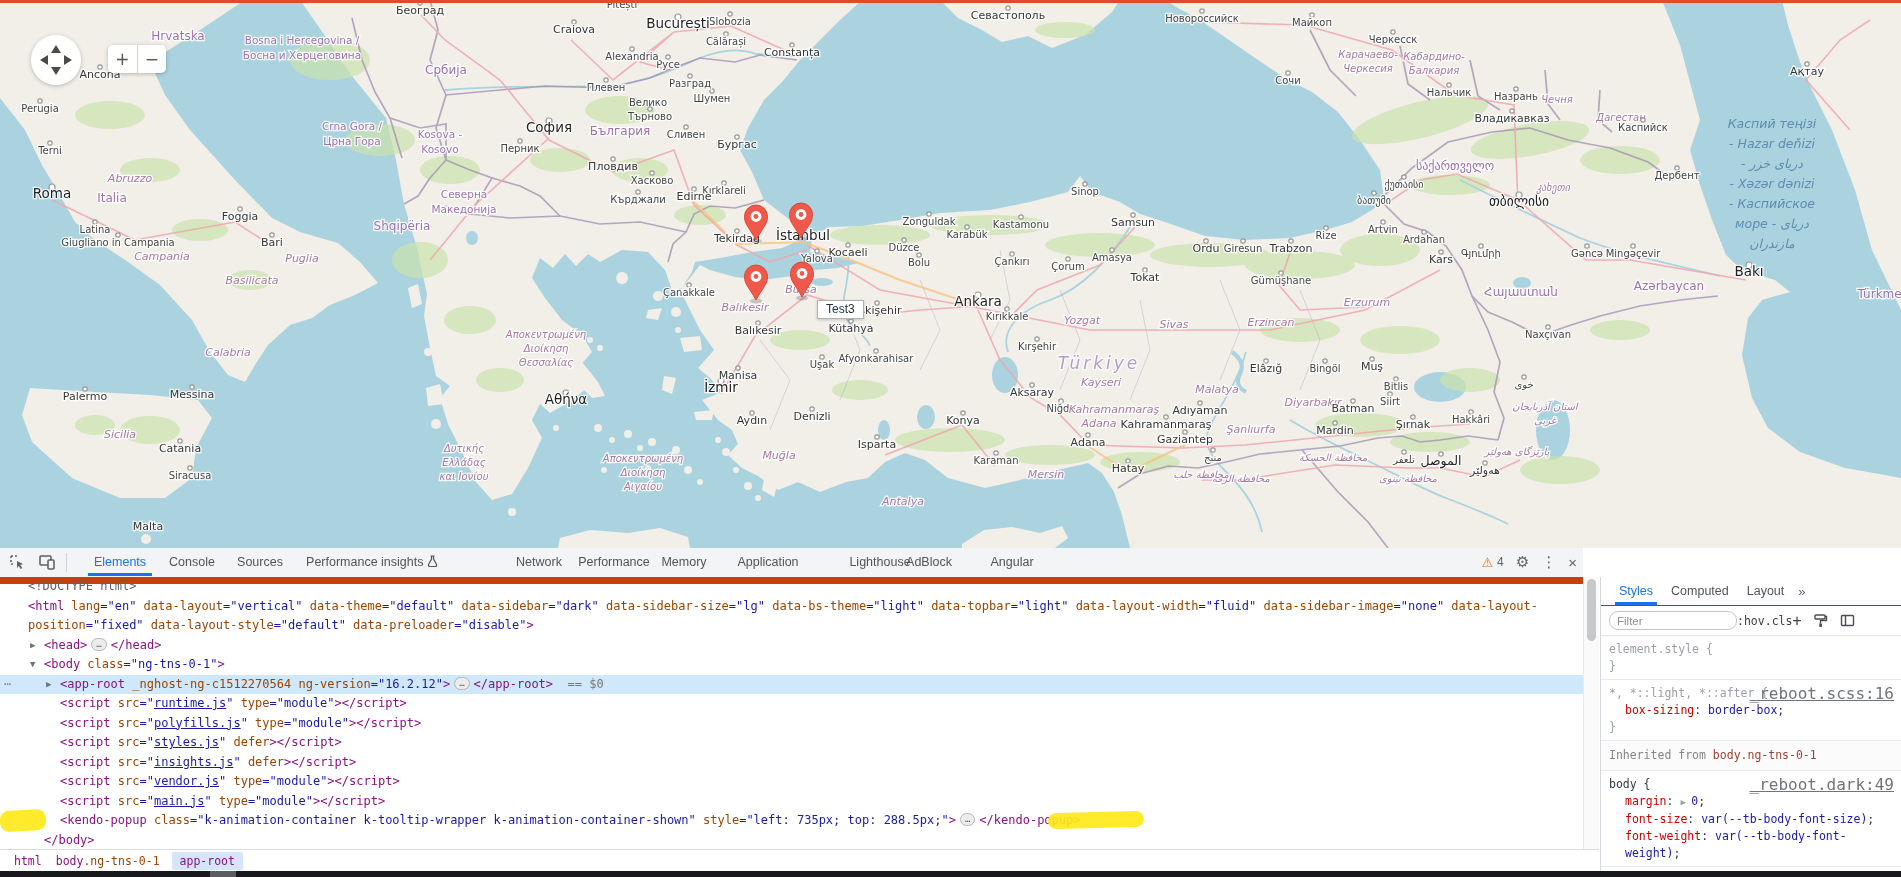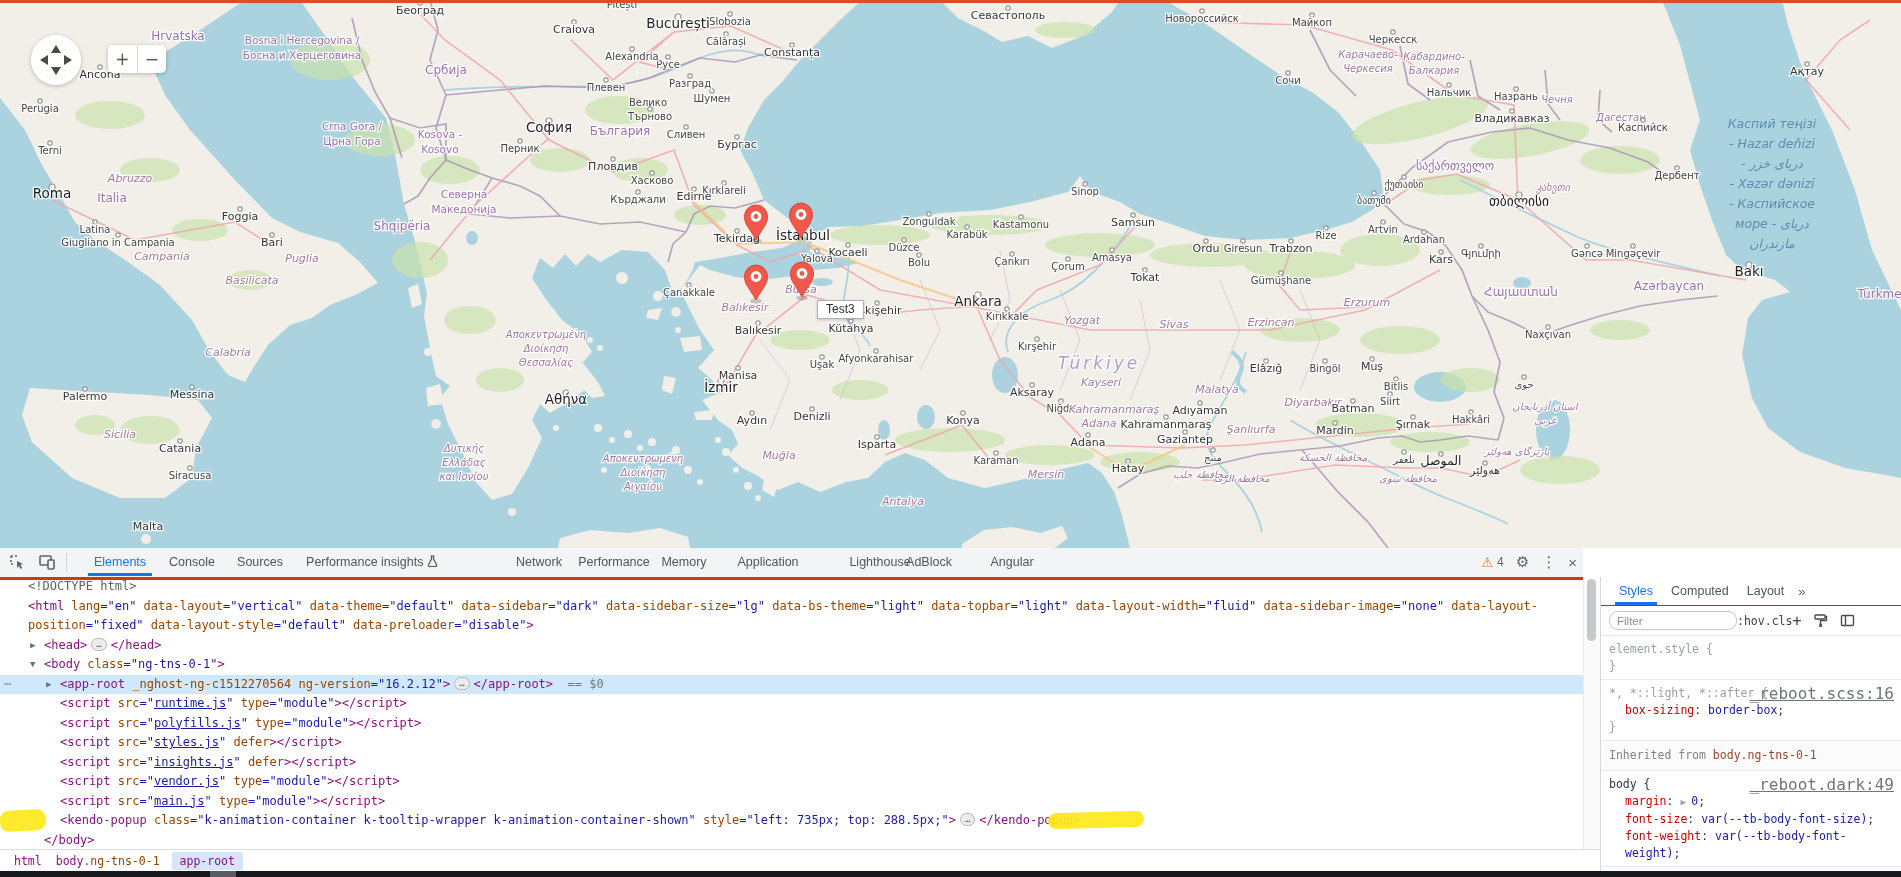--- a/index.html
+++ b/index.html
@@ -29,21 +29,21 @@
   .nv-rt{right:9px;top:20px;border-top:5px solid transparent;border-bottom:5px solid transparent;border-left:8px solid #4a4a4a;}
   #zoom-ctl{position:absolute;left:108px;top:42px;width:58px;height:28px;background:rgba(255,255,255,.95);
     border-radius:5px;box-shadow:0 1px 4px rgba(0,0,0,.25);display:flex;}
   #zoom-ctl button{flex:1;border:none;background:transparent;font-size:17px;color:#555;cursor:pointer;
     font-family:"DejaVu Sans",sans-serif;padding:0;line-height:26px;}
   #zoom-ctl button:first-child{border-right:1px solid #d5d5d5;}
   #map-tooltip{position:absolute;background:#fff;border:1px solid #b0b0b0;box-shadow:0 1px 3px rgba(0,0,0,.18);
     font-size:12px;color:#24323f;padding:1px 8px;line-height:15px;}
   
   #devtools{position:absolute;left:0;top:548px;width:1901px;height:329px;background:#fff;}
-  #dt-tabbar{position:absolute;left:0;top:0;width:1583px;height:29px;background:#f3f4f6;border-bottom:3px solid #c2410c;}
+  #dt-tabbar{position:absolute;left:0;top:0;width:1583px;height:29px;background:#f3f4f6;border-bottom:7px solid #c2410c;}
   .dt-icon{position:absolute;top:5px;width:20px;height:20px;color:#5f6368;cursor:pointer;}
   #dt-sep{position:absolute;left:66px;top:5px;width:1px;height:19px;background:#d0d4d8;}
   .dt-tab{position:absolute;top:0;height:28px;line-height:28px;font-size:12.5px;color:#50555a;
     transform:translateX(-50%);cursor:pointer;white-space:nowrap;}
   .dt-tab.active{color:#1a73e8;}
   .dt-tab.active::after{content:"";position:absolute;left:-6px;right:-6px;bottom:0;height:3px;background:#1a73e8;}
   #dt-right{position:absolute;right:6px;top:0;height:28px;display:flex;align-items:center;gap:12px;}
   #warn-badge{display:flex;align-items:center;gap:4px;font-size:12px;color:#5f6368;cursor:pointer;}
   #warn-badge .tri{color:#e8710a;font-size:13px;}
   .gearbtn{font-size:15px;color:#5f6368;cursor:pointer;background:none;border:none;padding:0;}

